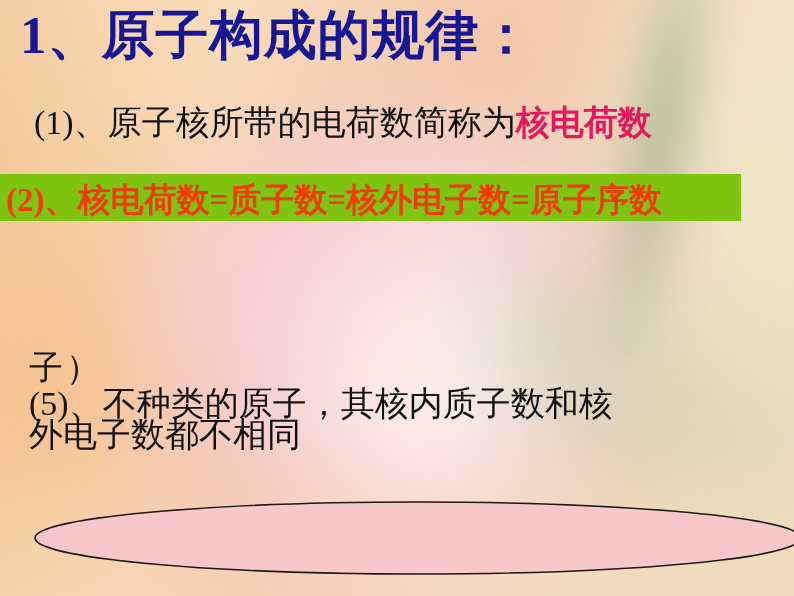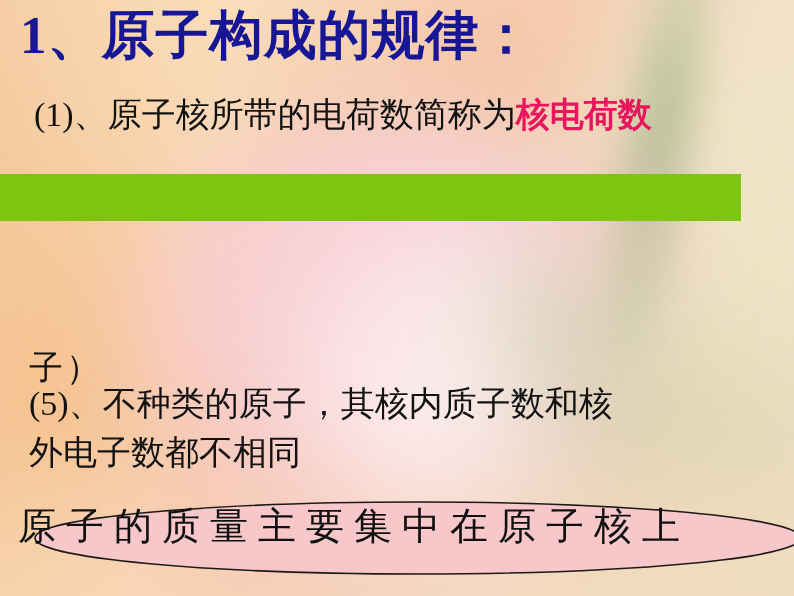--- a/index.html
+++ b/index.html
@@ -129,21 +129,21 @@
   }
 
   .line {
     position: absolute;
     white-space: nowrap;
     color: #121212;
     font-size: 34px;
     line-height: 1.12;
   }
 
-  .line1 { left: 34px; top: 96px; }
+  .line1 { left: 34px; top: 104px; }
   .line1 .highlight { color: #e8165c; font-weight: bold; }
 
   .band {
     position: absolute;
     left: 0px;
     top: 174px;
     width: 741px;
     height: 47px;
     background: #7ec411;
   }
@@ -155,21 +155,21 @@
     font-weight: bold;
     font-size: 33px;
     white-space: nowrap;
     letter-spacing: 0px;
   }
 
   .line3 { left: 34px; top: 248px; letter-spacing: 7px; }
   .line4 { left: 29px; top: 306px; letter-spacing: 6px; }
   .line4b { left: 29px; top: 349px; letter-spacing: 3px; }
   .line5 { left: 29px; top: 385px; letter-spacing: 0px; }
-  .line5b { left: 29px; top: 434px; letter-spacing: 0px; }
+  .line5b { left: 29px; top: 416px; letter-spacing: 0px; }
 
   
   .ellipse-wrap {
     position: absolute;
     left: 33px;
     top: 500px;
     width: 770px;
     height: 76px;
   }
   .ellipse-shape {
@@ -210,28 +210,28 @@
   </div>
   <div class="bg-layer bg-veil"></div>
 
   <div class="content">
 
     <div class="title">1、原子构成的规律：</div>
 
     <div class="line line1"><span>(1)、</span><span>原子核所带的电荷数简称为</span><span class="highlight">核电荷数</span></div>
 
     <div class="band"></div>
+    <div class="line2"><span>(2)、</span><span>核电荷数=质子数=核外电子数=原子序数</span></div>
 
 
     <div class="line line4b">子）</div>
 
     <div class="line line5"><span>(5)、</span><span>不种类的原子，其核内质子数和核</span></div>
     <div class="line line5b">外电子数都不相同</div>
 
     <div class="ellipse-wrap">
       <svg class="ellipse-shape" viewBox="0 0 770 76" preserveAspectRatio="none">
         <ellipse cx="385" cy="38" rx="383" ry="36" fill="#f7c7ca" stroke="#1d1a17" stroke-width="1.6" vector-effect="non-scaling-stroke"></ellipse>
       </svg>
     </div>
-    <div class="bottom-text">原子的质量主要集中在原子核上</div>
 
   </div>
 </div>
 
 </body></html>

